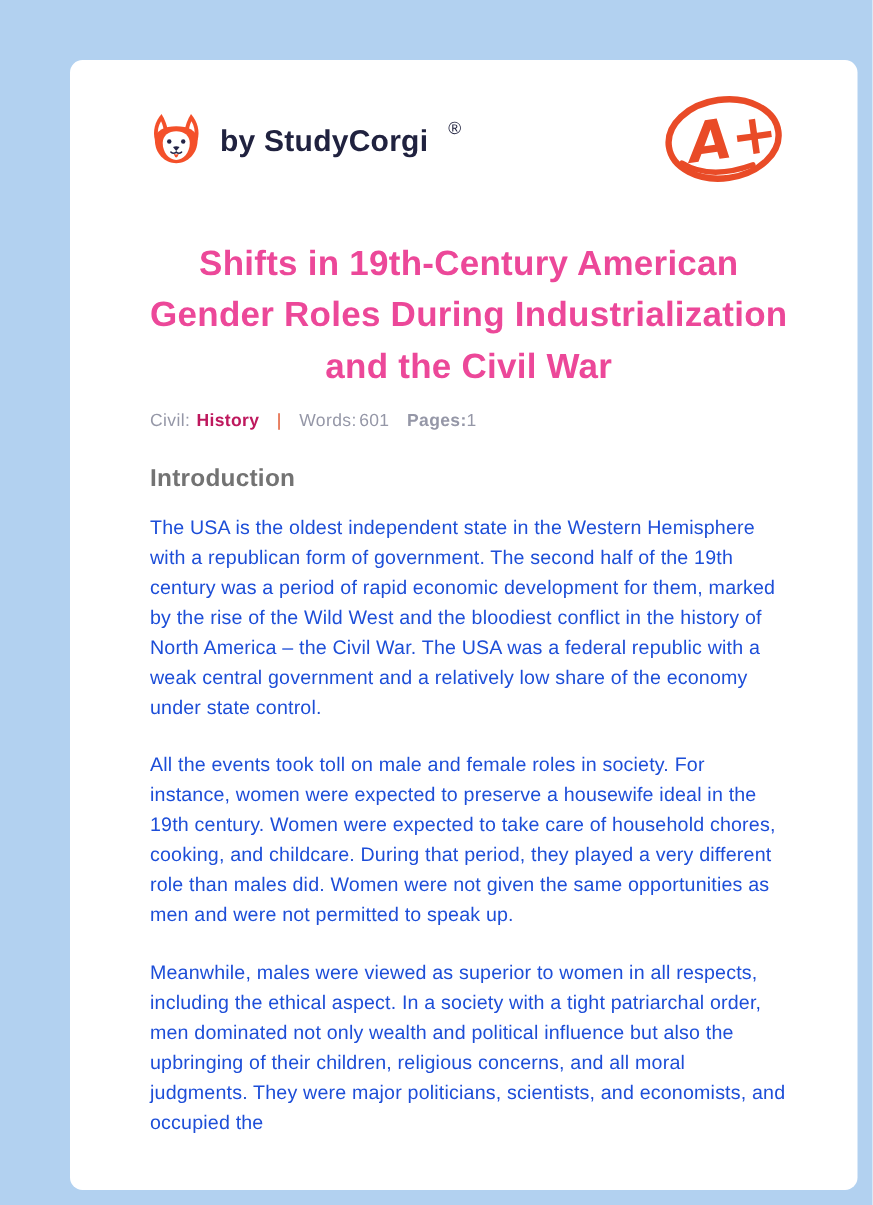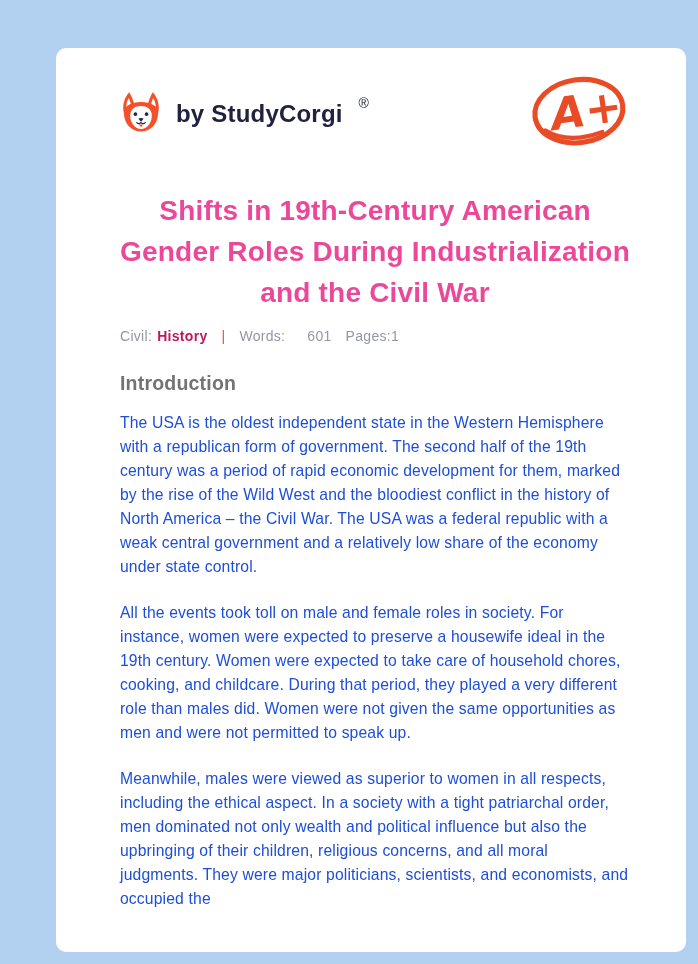--- a/index.html
+++ b/index.html
@@ -69,22 +69,22 @@
     color: #be185d;
     font-weight: 600;
     margin-left: 5px;
     text-decoration: none;
     cursor: pointer;
   }
   .meta-divider {
     color: #e0532b;
     margin: 0 14px;
   }
-  .meta-words { margin-right: 22px; }
-  .meta-gap { margin-left: 14px; margin-right: 0; }
+  .meta-words { margin-right: 2px; }
+  .meta-gap { margin-left: 14px; margin-right: 0; font-weight: bold; }
   
   .section-heading {
     margin-top: 27px;
     max-width: 512px;
     font-size: 19.5px;
     line-height: 24px;
     font-weight: 700;
     color: #737373;
     letter-spacing: 0.2px;
   }

